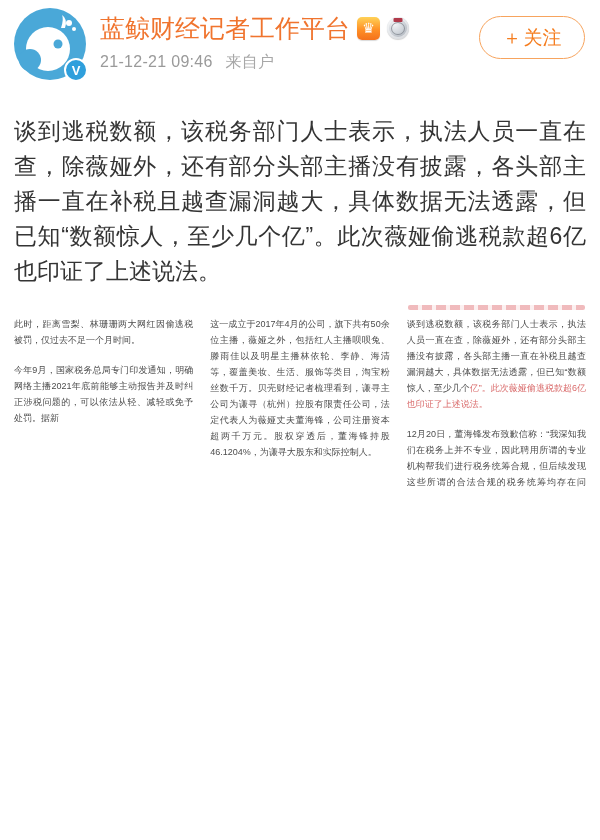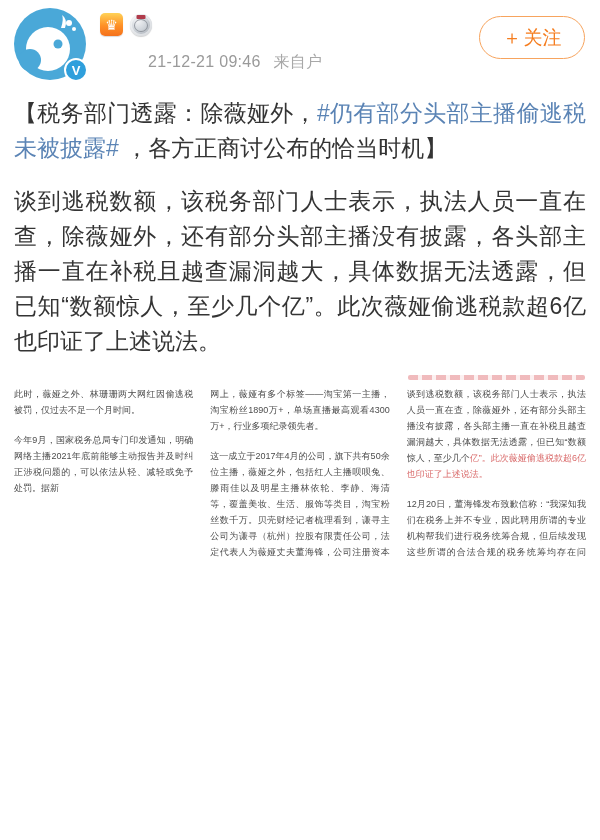--- a/index.html
+++ b/index.html
@@ -22,21 +22,21 @@
                box-shadow:0 1px 1px rgba(0,0,0,.15); }
   .badge-vip .crown { color:#fff; font-size:14px; line-height:1; font-family:"DejaVu Sans",sans-serif; }
   .badge-medal { position:relative; display:inline-block; width:22px; height:22px; border-radius:50%;
                  background:radial-gradient(circle at 35% 32%, #f4f5f7 0%, #cfd4da 45%, #959ba4 100%);
                  box-shadow:inset 0 0 0 2px rgba(255,255,255,.55), 0 1px 1px rgba(0,0,0,.18);
                  cursor:pointer; }
   .badge-medal::before { content:""; position:absolute; top:1px; left:50%; transform:translateX(-50%);
                  width:9px; height:4px; background:#b03a4a; border-radius:1px; }
   .badge-medal::after { content:""; position:absolute; left:4px; top:5px; right:4px; bottom:4px;
                  border-radius:50%; border:1px solid rgba(120,126,134,.7); }
-  .meta { position:absolute; left:100px; top:52px; font-size:16px; color:#9a9a9a; letter-spacing:.3px;margin-left:48px; }
+  .meta { position:absolute; left:100px; top:52px; font-size:16px; color:#9a9a9a; letter-spacing:.3px; }
   .meta .src { margin-left:8px; color:#a8a8a8; }
   .follow { position:absolute; right:15px; top:16px; width:106px; height:43px;
             background:#fff; border:1.5px solid #f7a45e; border-radius:23px;
             color:#f57d1f; font-size:19px; display:flex; align-items:center; justify-content:center;
             gap:2px; cursor:pointer; font-family:inherit; }
 
   
   .post { padding:4px 14px 0 14px; font-size:23px; line-height:35px; color:#343434; text-align:justify; }
   .post .para { margin:0; }
   .post .para.gap { margin-top:18px; }
@@ -68,49 +68,48 @@
         <path d="M47 20 q3 -9 1 -13 q6 4 3 13 z" fill="#ffffff"></path>
         <circle cx="55" cy="15" r="3" fill="#ffffff"></circle>
         <circle cx="60" cy="21" r="2" fill="#ffffff"></circle>
       </svg>
       <div class="vbadge">
         <span>V</span>
       </div>
     </div>
 
     <div class="name-row">
+      <span class="uname">蓝鲸财经记者工作平台</span>
       <span class="badge-vip">
         <span class="crown">♛</span>
       </span>
       <span class="badge-medal"></span>
     </div>
 
     <div class="meta">
       <span>21-12-21 09:46</span>
       <span class="src">来自户</span>
     </div>
 
     <button class="follow">
       <span>＋</span>
       <span>关注</span>
     </button>
   </div>
 
   <div class="post">
-    <div class="para"><span>【税务部门透露：除薇娅外，</span><span class="blue">#仍有部分头部主播偷逃税未被披露#</span><span> ，各方正商讨公布的恰当时机】</span></div>
     <div class="para gap"><span>谈到逃税数额，该税务部门人士表示，执法人员一直在查，除薇娅外，还有部分头部主播没有披露，各头部主播一直在补税且越查漏洞越大，具体数据无法透露，但已知“数额惊人，至少几个亿”。此次薇娅偷逃税款超6亿也印证了上述说法。</span></div>
   </div>
 
   <div class="article">
     <div class="acol">
-        <div class="apara"><span>此时，薇娅之外、林珊珊两大网红因偷逃税被罚，仅过去不足一个月时间。</span></div>
+        <div class="apara"><span>此时，距离雪梨、林珊珊两大网红因偷逃税被罚，仅过去不足一个月时间。</span></div>
         <div class="apara"><span>今年9月，国家税务总局专门印发通知，明确网络主播2021年底前能够主动报告并及时纠正涉税问题的，可以依法从轻、减轻或免予处罚。据新</span></div>
       </div>
     <div class="acol">
-        <div class="apara"><span>网上，薇娅有多个标签——淘宝第一主播，淘宝粉丝1890万+，单场直播最高观看4300万+，行业多项纪录领先者。</span></div>
         <div class="apara"><span>这一成立于2017年4月的公司，旗下共有50余位主播，薇娅之外，包括红人主播呗呗兔、滕雨佳以及明星主播林依轮、李静、海清等，覆盖美妆、生活、服饰等类目，淘宝粉丝数千万。贝壳财经记者梳理看到，谦寻主公司为谦寻（杭州）控股有限责任公司，法定代表人为薇娅丈夫董海锋，公司注册资本超两千万元。股权穿透后，董海锋持股46.1204%，为谦寻大股东和实际控制人。</span></div>
       </div>
     <div class="acol">
       <div class="redstrip"></div>
         <div class="apara"><span>谈到逃税数额，该税务部门人士表示，执法人员一直在查，除薇娅外，还有部分头部主播没有披露，各头部主播一直在补税且越查漏洞越大，具体数据无法透露，但已知“数额惊人，至少几个</span><span class="red">亿”。此次薇娅偷逃税款超6亿也印证了上述说法。</span></div>
         <div class="apara"><span>12月20日，董海锋发布致歉信称：“我深知我们在税务上并不专业，因此聘用所谓的专业机构帮我们进行税务统筹合规，但后续发现这些所谓的合法合规的税务统筹均存在问题。在更为专业的</span></div>
       </div>
   </div>
 
 </div>

